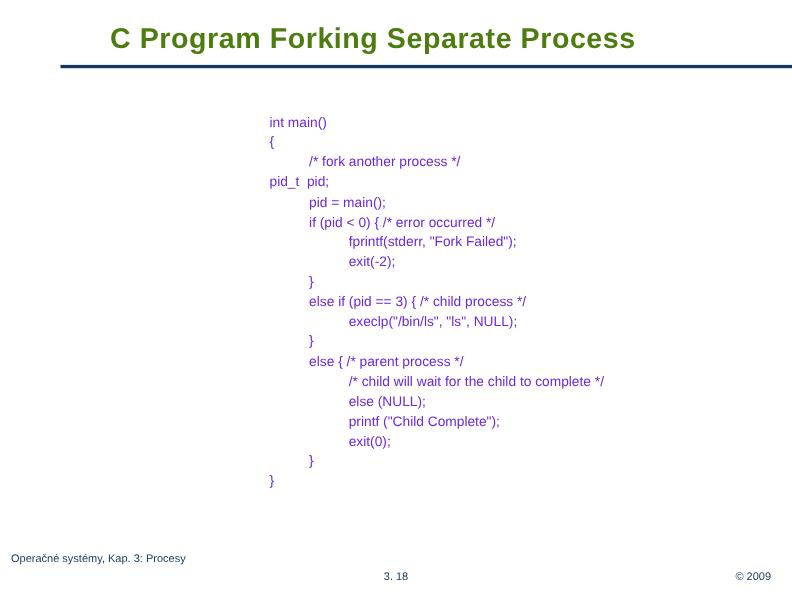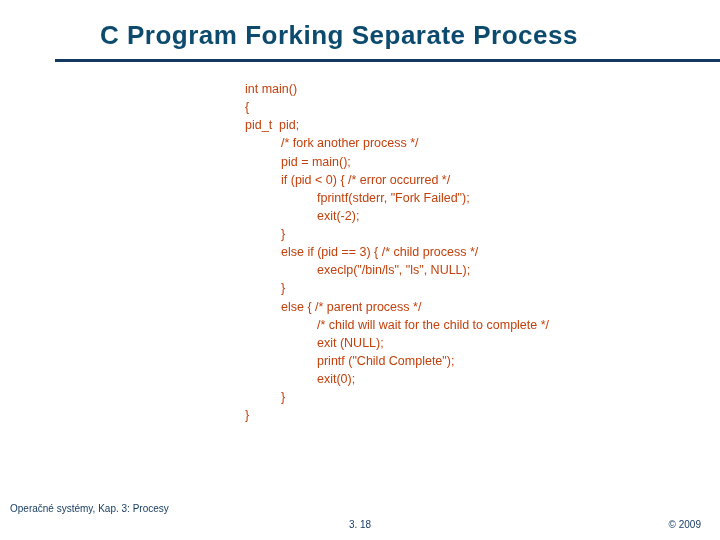--- a/index.html
+++ b/index.html
@@ -16,37 +16,37 @@
       overflow: hidden;
     }
     .slide {
       width: 100%;
       height: 100%;
       position: relative;
     }
     .title {
       font-size: 26px;
       font-weight: bold;
-      color: #0c4a6e;
+      color: #4d7c0f;
       padding: 20px 12px 8px 100px;
       letter-spacing: 0.5px;
     }
     .title-underline {
       height: 3px;
       background: #12385f;
       margin-left: 55px;
       margin-right: 0;
     }
     .code-block {
       position: absolute;
       left: 245px;
-      top: 80px;
+      top: 102px;
       font-family: Arial, Helvetica, sans-serif;
       font-size: 12.5px;
-      color: #c2410c;
+      color: #6d28d9;
       line-height: 1.45;
     }
     .code-line {
       white-space: pre;
     }
     .indent-1 { padding-left: 36px; }
     .indent-2 { padding-left: 72px; }
     .footer {
       position: absolute;
       bottom: 10px;
@@ -75,33 +75,33 @@
 </head>
 <body>
 
 <div class="slide">
   <div class="title">C Program Forking Separate Process</div>
   <div class="title-underline"></div>
 
   <div class="code-block">
     <div class="code-line">int main()</div>
     <div class="code-line">{</div>
+    <div class="code-line indent-1">/* fork another process */</div>
     <div class="code-line">pid_t  pid;</div>
-    <div class="code-line indent-1">/* fork another process */</div>
     <div class="code-line indent-1">pid = main();</div>
     <div class="code-line indent-1">if (pid &lt; 0) { /* error occurred */</div>
     <div class="code-line indent-2">fprintf(stderr, "Fork Failed");</div>
     <div class="code-line indent-2">exit(-2);</div>
     <div class="code-line indent-1">}</div>
     <div class="code-line indent-1">else if (pid == 3) { /* child process */</div>
     <div class="code-line indent-2">execlp("/bin/ls", "ls", NULL);</div>
     <div class="code-line indent-1">}</div>
     <div class="code-line indent-1">else { /* parent process */</div>
     <div class="code-line indent-2">/* child will wait for the child to complete */</div>
-    <div class="code-line indent-2">exit (NULL);</div>
+    <div class="code-line indent-2">else (NULL);</div>
     <div class="code-line indent-2">printf ("Child Complete");</div>
     <div class="code-line indent-2">exit(0);</div>
     <div class="code-line indent-1">}</div>
     <div class="code-line">}</div>
   </div>
 
   <div class="footer">
     <div class="footer-left">Operačné systémy, Kap. 3: Procesy</div>
     <div class="footer-center">3. 18</div>
     <div class="footer-right">© 2009</div>

